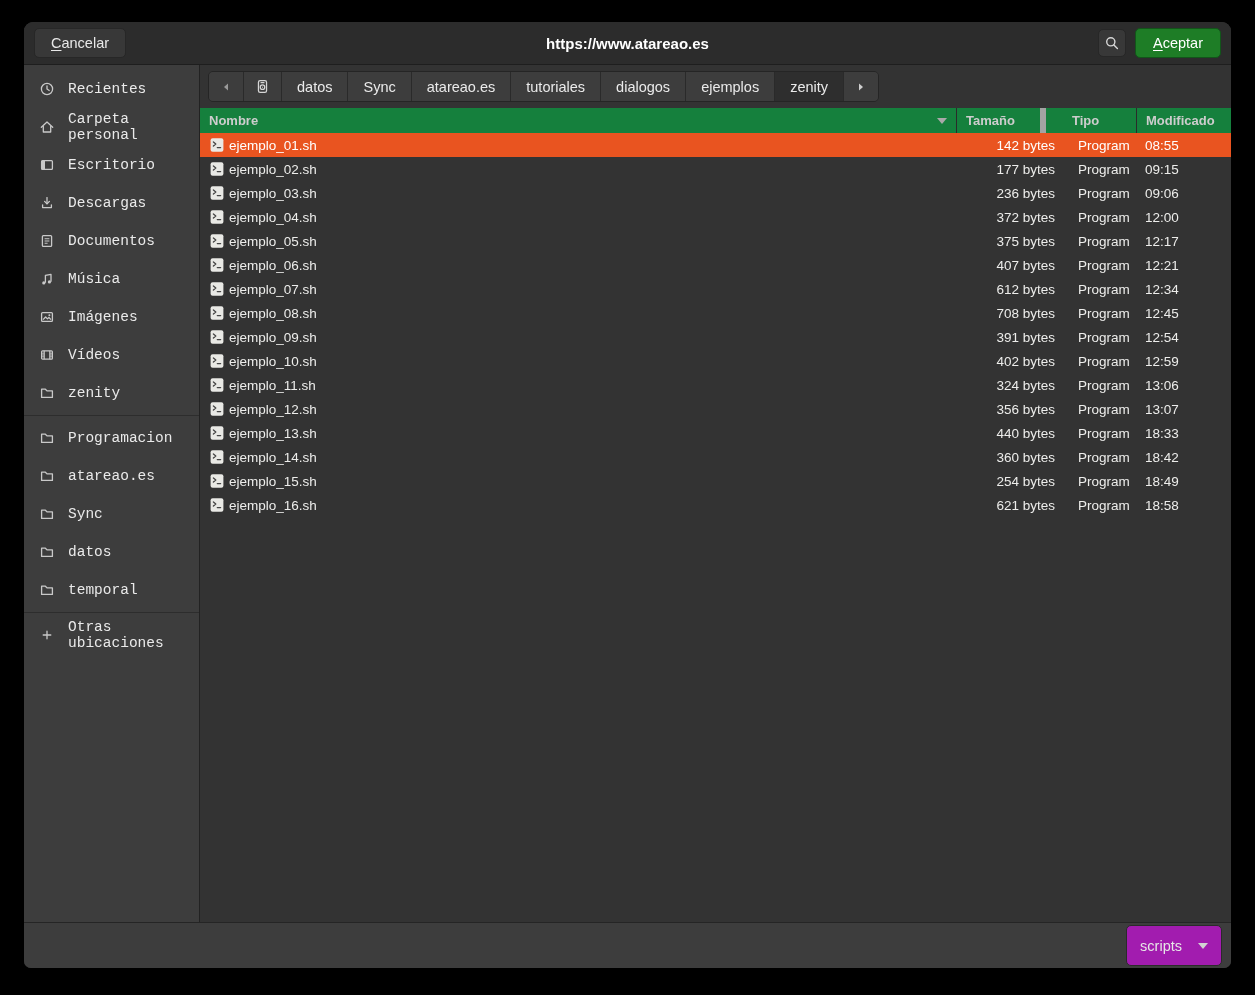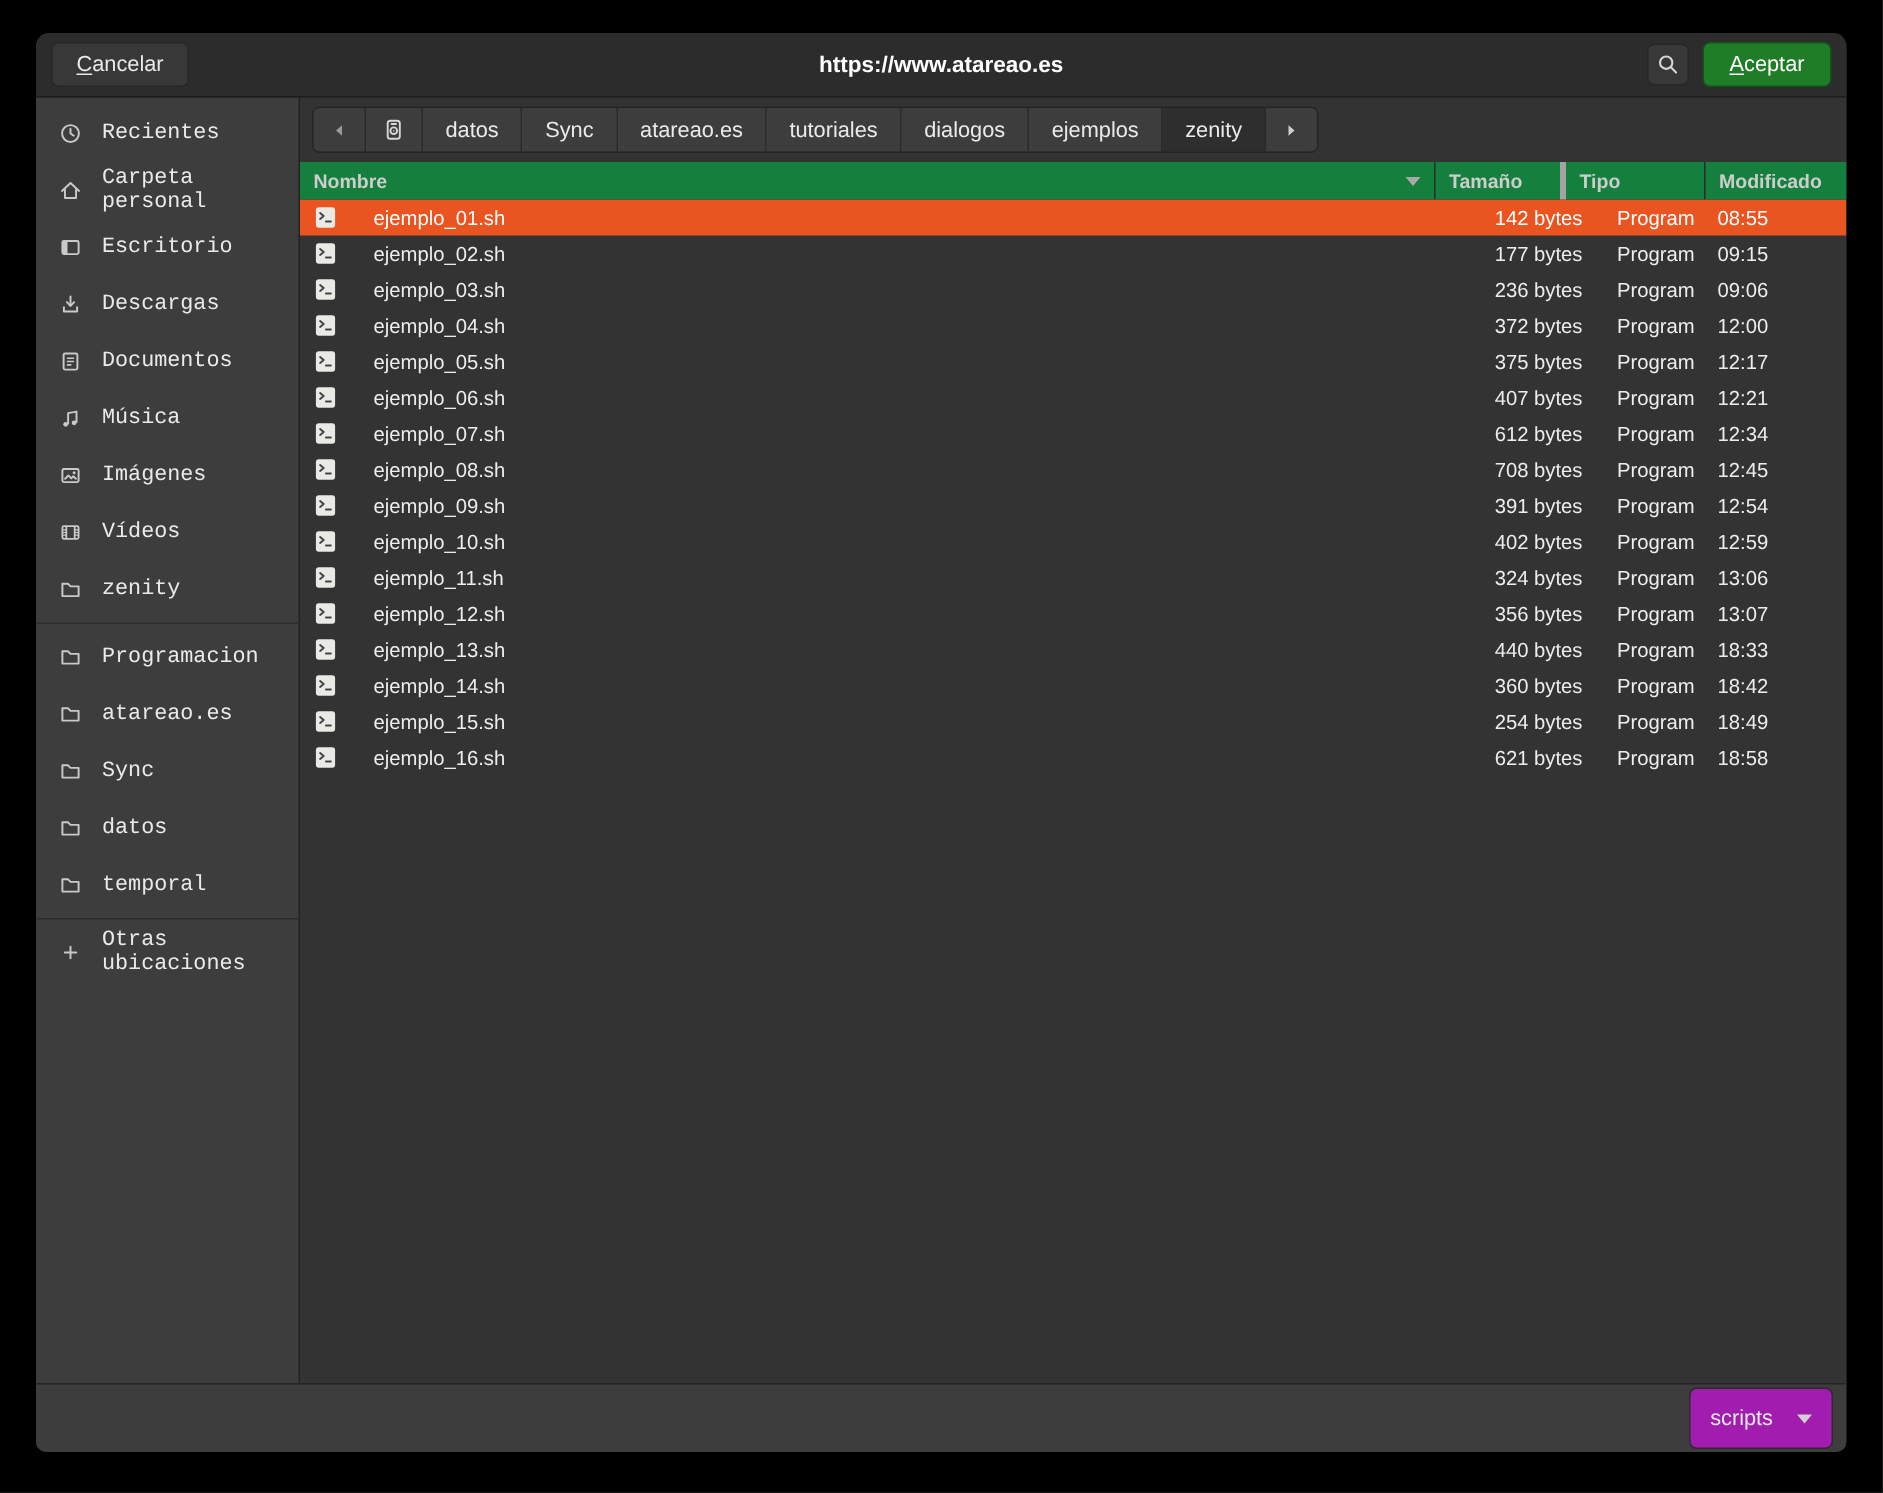--- a/index.html
+++ b/index.html
@@ -72,31 +72,31 @@
   .crumb.active{background:#2e2e2e;}
   .pathbar .crumb:last-child{border-right:none;}
   
   .cols{
     flex:none;height:25px;background:#15803d;display:flex;align-items:stretch;
     color:#cdcdcd;font-size:13px;font-weight:700;
   }
   .hcell{display:flex;align-items:center;cursor:pointer;}
   .hname{flex:1;min-width:0;padding:0 7px 0 9px;justify-content:space-between;}
   .hsize{width:84px;border-left:1px solid #2b2b2b;padding:0 9px;}
-  .htype{width:72px;border-left:4px solid #a3a3a3;padding:0 9px;}
+  .htype{width:72px;border-left:6px solid #a3a3a3;padding:0 26px;}
   .htime{width:95px;border-left:1px solid #2b2b2b;padding:0 9px;margin-left:24px;}
   .sort-tri{
     width:0;height:0;border-left:5px solid transparent;border-right:5px solid transparent;
     border-top:6px solid #a9a9a9;margin-right:2px;
   }
   
   .filelist{flex:1;overflow:hidden;}
   .row{height:24px;display:flex;align-items:center;color:#ededeb;font-size:13.5px;cursor:default;}
   .row.selected{background:var(--accent-orange);color:#fff;}
-  .cname{flex:1;min-width:0;display:flex;align-items:center;gap:24px;padding-left:9px;}
+  .cname{flex:1;min-width:0;display:flex;align-items:center;gap:4px;padding-left:9px;}
   .ficon{flex:none;width:16px;height:16px;display:grid;place-items:center;}
   .csize{width:84px;text-align:right;padding-right:9px;}
   .ctype{width:72px;padding-left:14px;}
   .ctime{width:95px;padding-left:9px;}
   
   .footer{
     flex:none;height:46px;background:#3d3d3d;border-top:1px solid #252525;
     display:flex;align-items:center;justify-content:flex-end;padding:0 9px;
   }
   .filter-btn{

